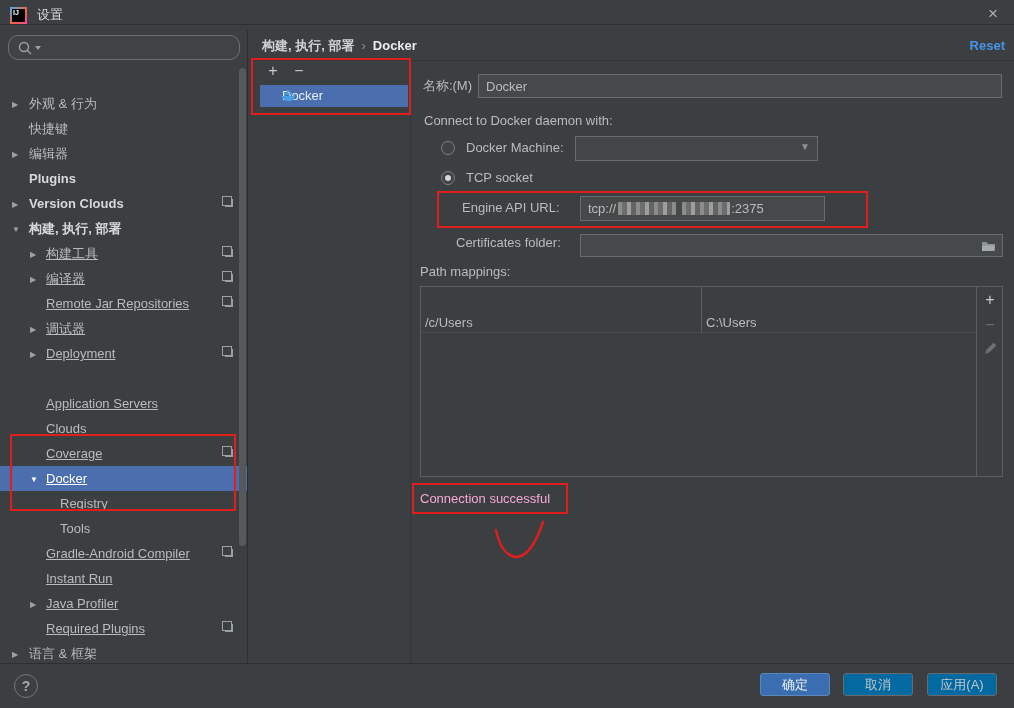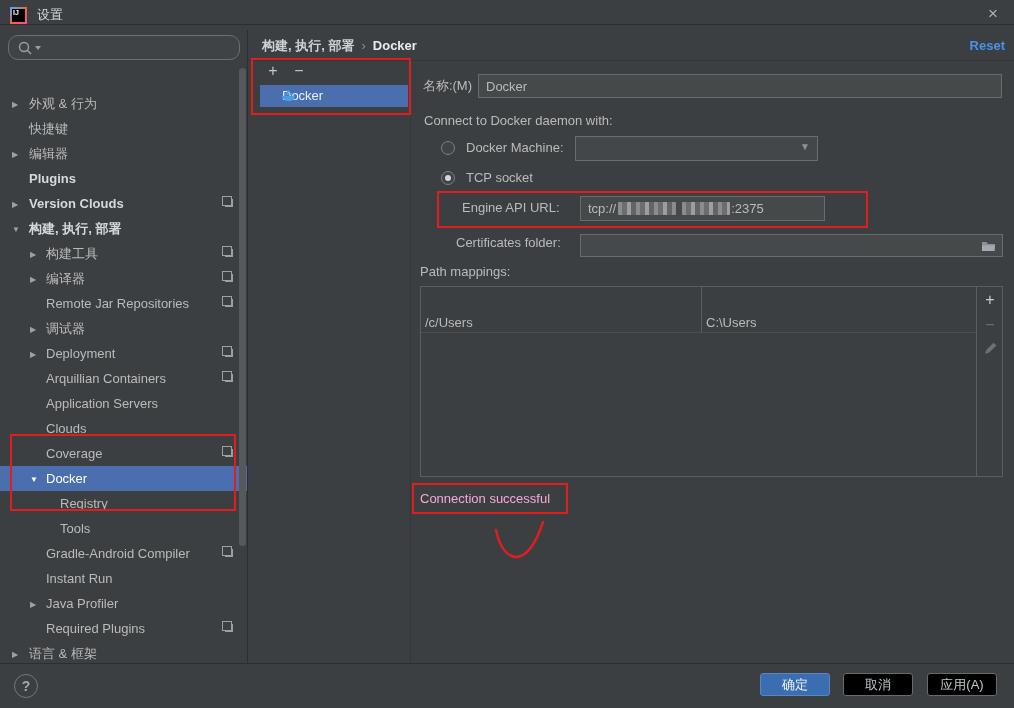--- a/index.html
+++ b/index.html
@@ -15,21 +15,21 @@
   .win-close { position:absolute; right:12px; top:0; height:30px; line-height:28px; font-size:17px; color:#aeb1b3; cursor:pointer; padding:0 4px; }
 
   
   .sidebar { position:absolute; left:0; top:30px; width:248px; height:633px; border-right:1px solid var(--divider); overflow:hidden; }
   .searchbox { position:absolute; left:8px; top:5px; width:232px; height:25px; background:#404345; border:1px solid #6a6f72; border-radius:10px; }
   .search-ic { position:absolute; left:9px; top:5px; width:26px; height:14px; }
   .tree { position:absolute; left:0; top:0; width:248px; height:633px; }
   .trow { position:absolute; left:0; width:248px; height:25px; line-height:25px; cursor:pointer; white-space:nowrap; }
   .trow .arr { position:absolute; font-size:8px; color:#9ea2a5; top:1px; }
   .trow.lvl0 .arr { left:12px; } .trow.lvl1 .arr { left:30px; }
-  .trow.lvl0 .lbl { margin-left:29px; } .trow.lvl1 .lbl { margin-left:46px; } .trow.lvl2 .lbl { margin-left:60px; }
+  .trow.lvl0 .lbl { margin-left:29px; } .trow.lvl1 .lbl { margin-left:46px;text-decoration:underline; } .trow.lvl2 .lbl { margin-left:60px; }
   .trow.bold .lbl { font-weight:bold; color:#d6d9db; }
   .trow.sel { background:var(--sel); }
   .trow.sel .lbl, .trow.sel .arr { color:#fff; }
   .ricon { position:absolute; right:15px; top:8px; width:8px; height:8px; border:1px solid var(--icon); }
   .ricon::before { content:''; position:absolute; left:-4px; top:-4px; width:8px; height:8px; border:1px solid var(--icon); background:var(--bg); }
   .vthumb { position:absolute; left:239px; top:38px; width:7px; height:478px; background:var(--thumb); border-radius:4px; }
 
   
   .crumb { position:absolute; left:262px; top:30px; height:31px; line-height:31px; white-space:nowrap; }
   .crumb .seg { font-weight:bold; color:#cfd2d4; } .crumb .cur { color:#e9ebed; }
@@ -67,21 +67,21 @@
   .pm-row .cell { position:absolute; top:0; height:21px; padding-left:4px; white-space:nowrap; }
   .pm-btncol { position:absolute; right:0; top:0; width:26px; height:100%; border-left:1px solid var(--tbd); }
   .tbtn { position:absolute; left:0; width:26px; height:24px; text-align:center; line-height:24px; font-size:16px; cursor:pointer; }
   .tbtn.bright { color:#c9ccce; } .tbtn.dim { color:#6d7174; }
 
   .status-text { position:absolute; left:420px; top:488px; height:22px; line-height:22px; color:#f9a8d4; }
 
   
   .footer-line { position:absolute; left:0; top:663px; width:1014px; height:1px; background:var(--divider); }
   .help-btn { position:absolute; left:14px; top:674px; width:24px; height:24px; border-radius:50%; border:1px solid #75787a; color:#a6a9ab; text-align:center; line-height:22px; font-size:14px; font-weight:bold; cursor:pointer; }
-  .btn { position:absolute; top:673px; width:70px; height:23px; border-radius:3px; text-align:center; line-height:21px; cursor:pointer; background:#000000; border:1px solid #666b6e; color:#c3c6c8; }
+  .btn { position:absolute; top:673px; width:70px; height:23px; border-radius:3px; text-align:center; line-height:21px; cursor:pointer; background:#0369a1; border:1px solid #666b6e; color:#c3c6c8; }
   .btn.primary { background:var(--okbg); border-color:var(--okbd); color:#eef2f6; }
   .btn-ok { left:760px; } .btn-cancel { left:843px; } .btn-apply { left:927px; }
 
   
   .ann { position:absolute; border:2px solid var(--ann); pointer-events:none; }
   svg.annsvg { position:absolute; pointer-events:none; }
 </style>
 </head>
 <body>
 
@@ -101,21 +101,20 @@
         <div class="trow lvl0" style="top: 86px;"><span class="lbl">快捷键</span></div>
         <div class="trow lvl0" style="top: 111px;"><span class="arr">▶</span><span class="lbl">编辑器</span></div>
         <div class="trow lvl0 bold" style="top: 136px;"><span class="lbl">Plugins</span></div>
         <div class="trow lvl0 bold" style="top: 161px;"><span class="arr">▶</span><span class="lbl">Version Clouds</span><span class="ricon"></span></div>
         <div class="trow lvl0 bold" style="top: 186px;"><span class="arr">▼</span><span class="lbl">构建, 执行, 部署</span></div>
         <div class="trow lvl1" style="top: 211px;"><span class="arr">▶</span><span class="lbl">构建工具</span><span class="ricon"></span></div>
         <div class="trow lvl1" style="top: 236px;"><span class="arr">▶</span><span class="lbl">编译器</span><span class="ricon"></span></div>
         <div class="trow lvl1" style="top: 261px;"><span class="lbl">Remote Jar Repositories</span><span class="ricon"></span></div>
         <div class="trow lvl1" style="top: 286px;"><span class="arr">▶</span><span class="lbl">调试器</span></div>
         <div class="trow lvl1" style="top: 311px;"><span class="arr">▶</span><span class="lbl">Deployment</span><span class="ricon"></span></div>
-        <div class="trow lvl1" style="top: 336px;"><span class="lbl">Arquillian Containers</span><span class="ricon"></span></div>
         <div class="trow lvl1" style="top: 361px;"><span class="lbl">Application Servers</span></div>
         <div class="trow lvl1" style="top: 386px;"><span class="lbl">Clouds</span></div>
         <div class="trow lvl1" style="top: 411px;"><span class="lbl">Coverage</span><span class="ricon"></span></div>
         <div class="trow lvl1 sel" style="top: 436px;"><span class="arr">▼</span><span class="lbl">Docker</span></div>
         <div class="trow lvl2" style="top: 461px;"><span class="lbl">Registry</span></div>
         <div class="trow lvl2" style="top: 486px;"><span class="lbl">Tools</span></div>
         <div class="trow lvl1" style="top: 511px;"><span class="lbl">Gradle-Android Compiler</span><span class="ricon"></span></div>
         <div class="trow lvl1" style="top: 536px;"><span class="lbl">Instant Run</span></div>
         <div class="trow lvl1" style="top: 561px;"><span class="arr">▶</span><span class="lbl">Java Profiler</span></div>
         <div class="trow lvl1" style="top: 586px;"><span class="lbl">Required Plugins</span><span class="ricon"></span></div>

